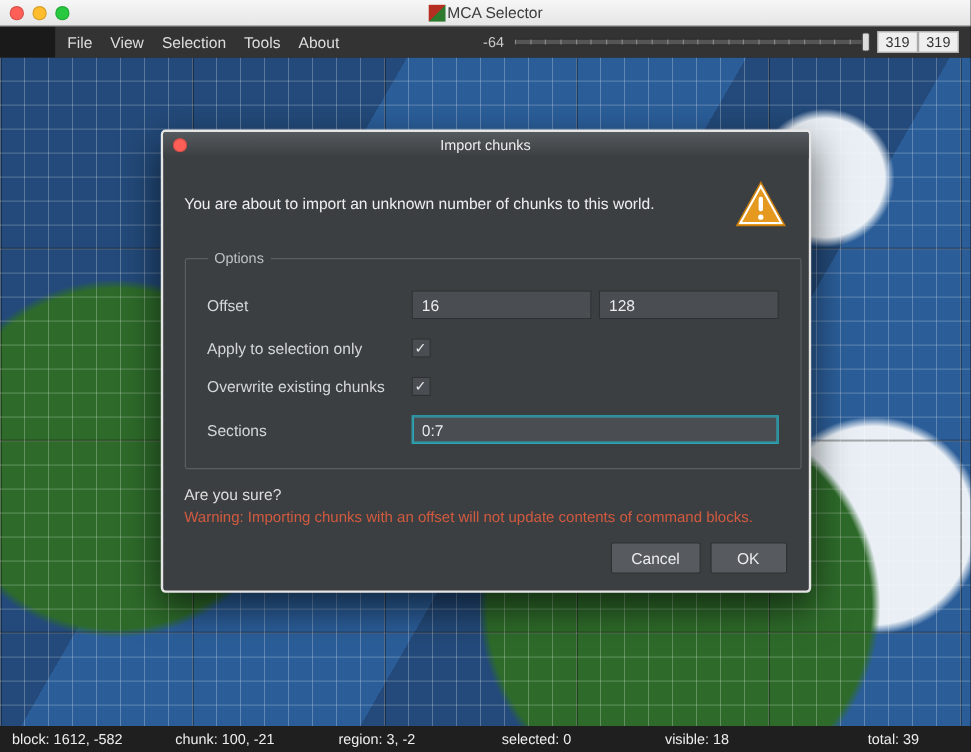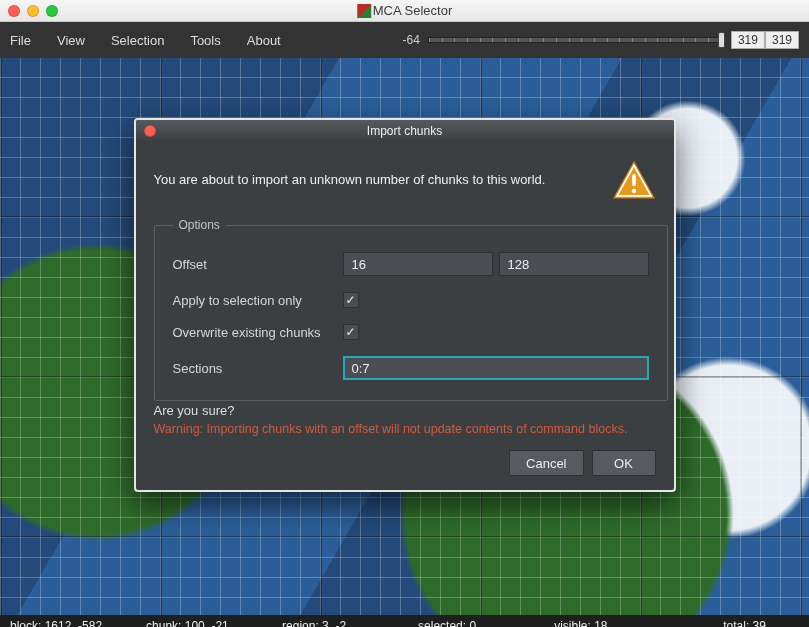--- a/index.html
+++ b/index.html
@@ -10,21 +10,21 @@
     height: 22px; background: linear-gradient(#f6f6f6,#e6e6e6); border-bottom:1px solid #c9c9c9;
     display:flex; align-items:center; padding:0 8px; position:relative;
   }
   .traffic { display:flex; gap:7px; }
   .dot { width:12px; height:12px; border-radius:50%; border:0.5px solid rgba(0,0,0,0.15); }
   .dot.red { background:#ff5f57; } .dot.yellow { background:#ffbd2e; } .dot.green { background:#28c940; }
   .titlebar-title { position:absolute; left:50%; transform:translateX(-50%); font-size:13px; color:#3b3b3b; display:flex; align-items:center; gap:2px;}
   .app-icon { width:14px; height:14px; background:linear-gradient(135deg,#b52e20 50%, #2e7a2e 50%); display:inline-block; }
 
   
-  .menubar { height:36px; background:#333; color:#ddd; display:flex; align-items:center; font-size:13px; padding:0 10px; gap:26px;}
+  .menubar { height:26px; background:#333; color:#ddd; display:flex; align-items:center; font-size:13px; padding:0 10px; gap:15px;margin-left:46px;}
   .menubar .menu-item { cursor:default; }
   .slider-area { margin-left:auto; display:flex; align-items:center; gap:8px; }
   .slider-label { font-size:12px; color:#ccc; width:26px; text-align:right; }
   .slider-track { width:295px; height:6px; background:#555; position:relative; border:1px solid #222; }
   .slider-ticks { position:absolute; inset:0; display:flex; justify-content:space-between; }
   .tick { width:1px; background:#888; height:100%; }
   .slider-thumb { position:absolute; left:-3px; top:-6px; width:7px; height:16px; background:#ddd; border:1px solid #444; border-radius:2px;}
   .slider-right { font-size:12px; color:#333; display:flex; }
   .slider-box { background:#efefef; border:1px solid #aaa; padding:1px 6px; font-size:12px; color:#333; }
 
@@ -63,21 +63,21 @@
   .modal-title {
     height:22px; background:linear-gradient(#555a5e,#3a3d40); font-size:12px; color:#eee;
     display:flex; align-items:center; justify-content:center; position:relative;
   }
   .modal-title .close-dot { position:absolute; left:8px; width:12px; height:12px; border-radius:50%; background:#ff5f57; border:0.5px solid rgba(0,0,0,0.2); }
   .modal-body { padding:18px 18px 14px 18px; font-size:13px; }
   .modal-head-row { display:flex; align-items:center; justify-content:space-between; margin-bottom:18px;}
   .modal-head-text { max-width:470px; line-height:1.45; color:#eee; }
   .warn-icon svg { display:block; }
   fieldset.options {
-    border:1px solid #5a5e62; border-radius:2px; padding:20px 18px 20px 18px; margin-bottom:2px;
+    border:1px solid #5a5e62; border-radius:2px; padding:20px 18px 20px 18px; margin-bottom:14px;
   }
   fieldset.options legend { padding:0 6px; font-size:12px; color:#bfc3c6; }
   .form-row { display:flex; align-items:center; margin-bottom:16px; }
   .form-row:last-child { margin-bottom:0; }
   .form-row .lbl { width:170px; color:#d4d7da; font-size:13px; }
   .txt {
     height:24px; background:#4a4e52; border:1px solid #2e3133; color:#eaecee; font-size:13px;
     padding:0 8px; outline:none;
   }
   .txt.small { width:150px; }

